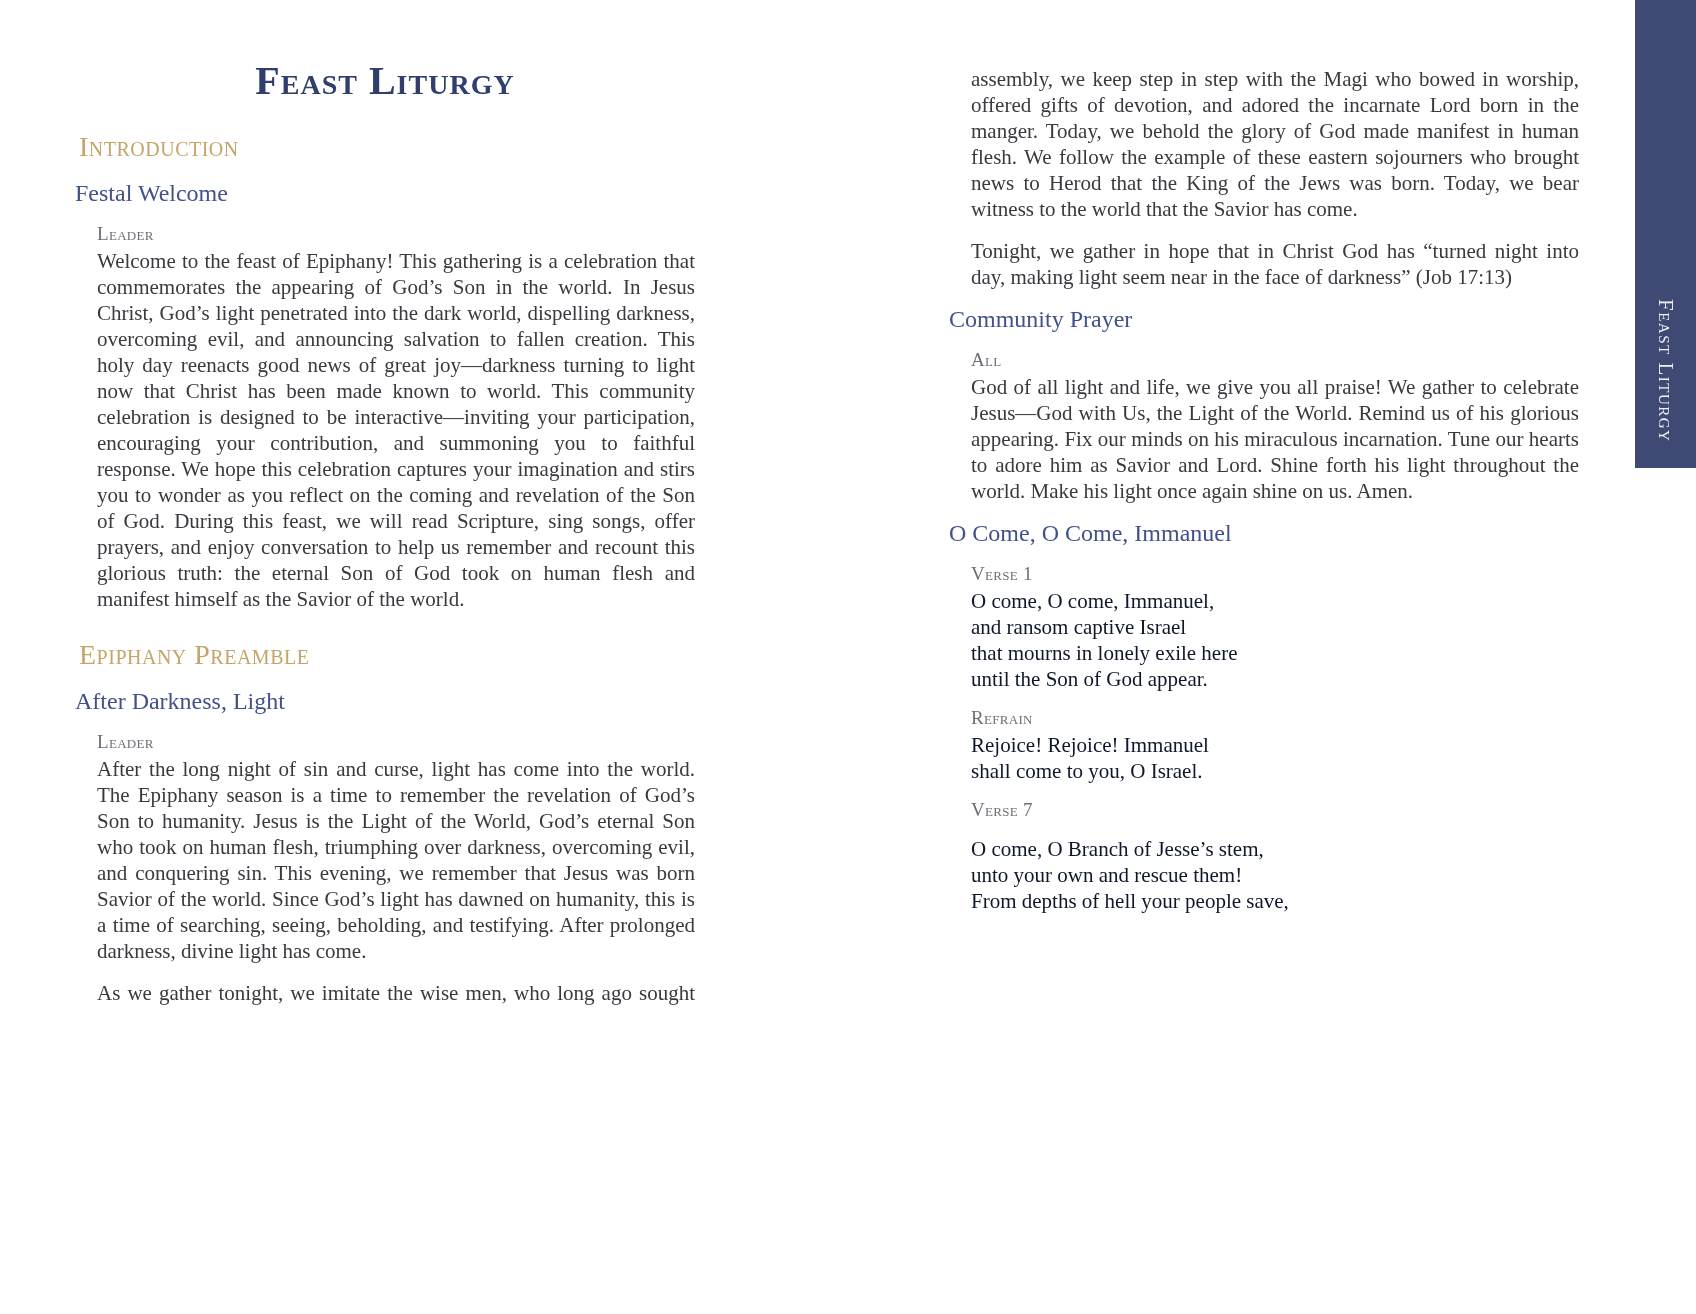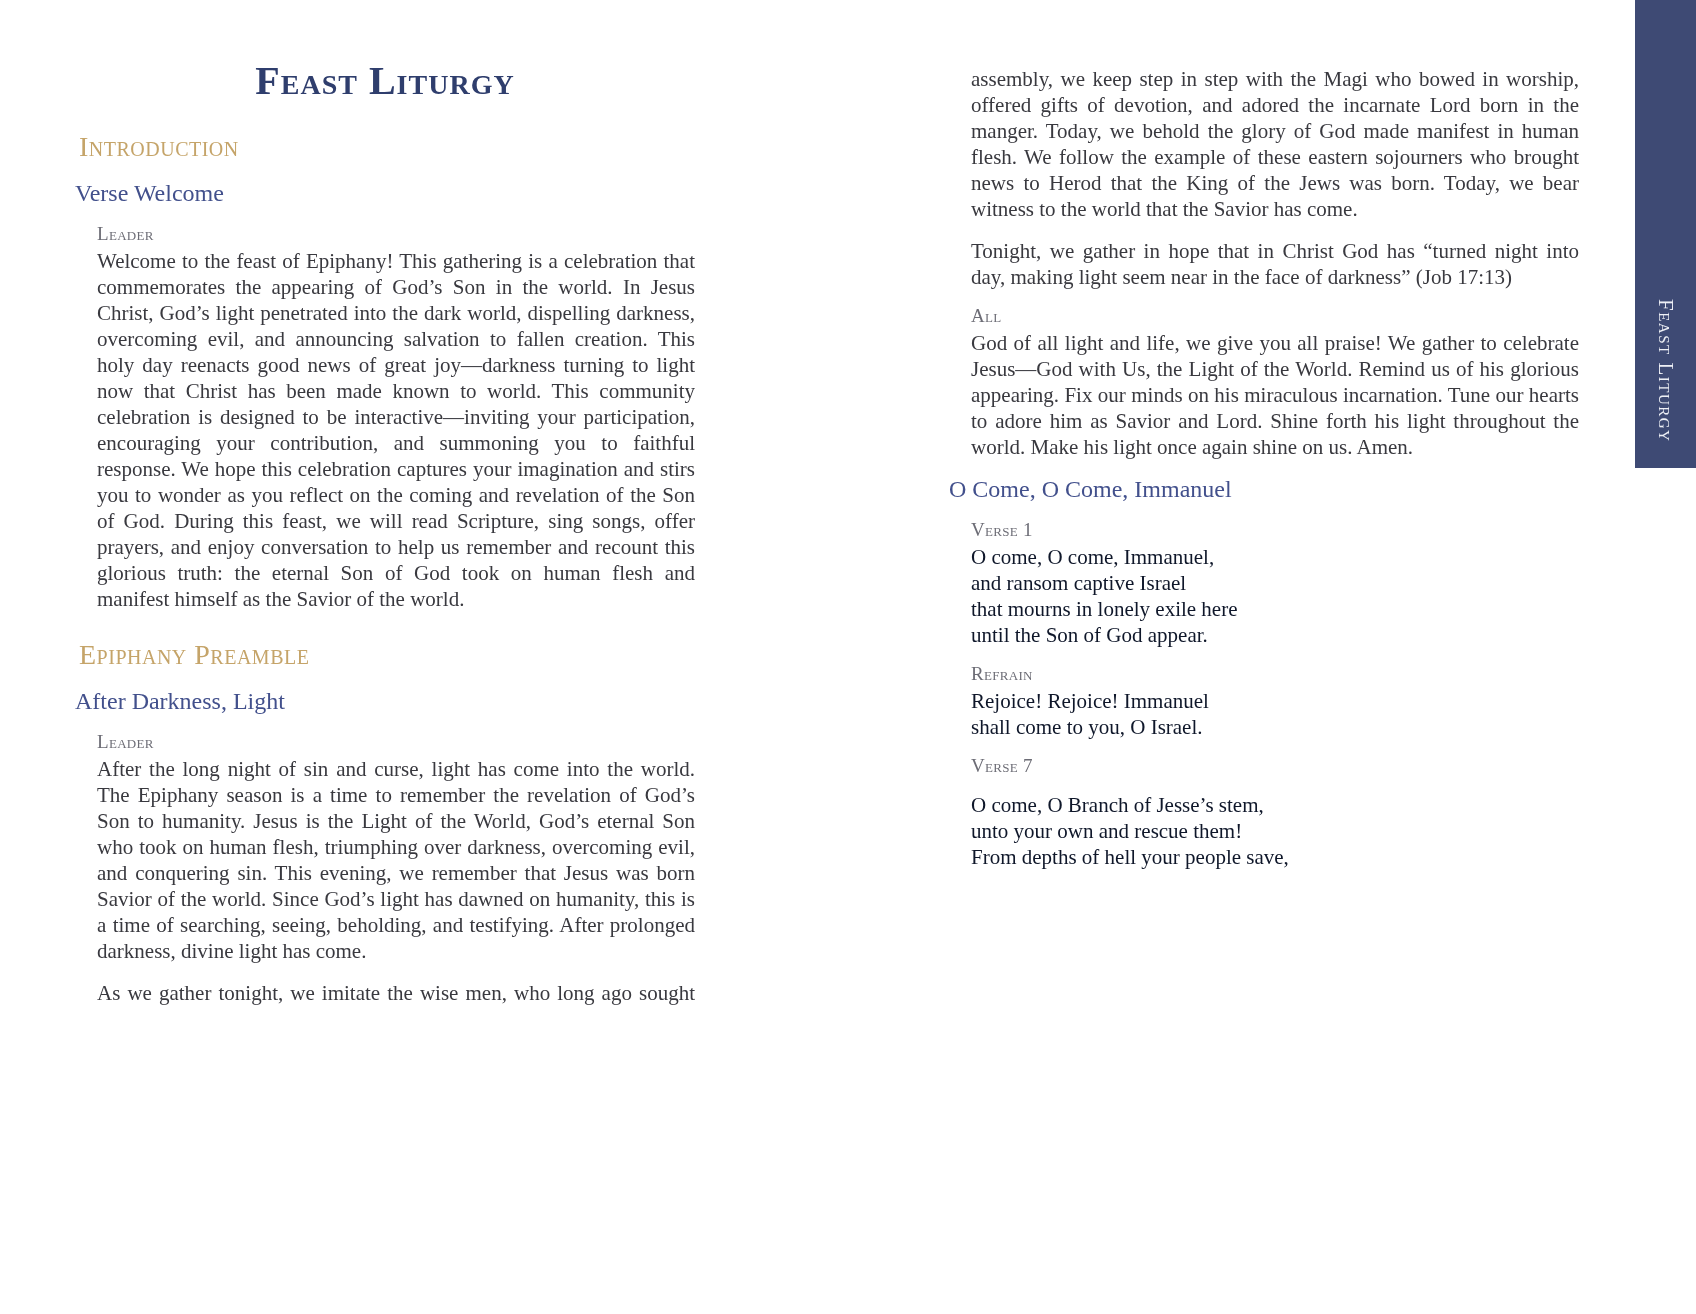--- a/index.html
+++ b/index.html
@@ -62,21 +62,21 @@
 </style>
 </head>
 <body>
 
 <div class="canvas">
 
   <div class="col col-left">
     <h1 class="page-title">Feast Liturgy</h1>
 
     <h2 class="h2">Introduction</h2>
-    <h3 class="h3">Verse Welcome</h3>
+    <h3 class="h3">Festal Welcome</h3>
 
     <div class="speech">
       <div class="speaker-label">Leader</div>
       <p class="body-text">Welcome to the feast of Epiphany! This gathering is a celebration that commemorates the appearing of God’s Son in the world. In Jesus Christ, God’s light penetrated into the dark world, dispelling darkness, overcoming evil, and announcing salvation to fallen creation. This holy day reenacts good news of great joy—darkness turning to light now that Christ has been made known to world. This community celebration is designed to be interactive—inviting your participation, encouraging your contribution, and summoning you to faithful response. We hope this celebration captures your imagination and stirs you to wonder as you reflect on the coming and revelation of the Son of God. During this feast, we will read Scripture, sing songs, offer prayers, and enjoy conversation to help us remember and recount this glorious truth: the eternal Son of God took on human flesh and manifest himself as the Savior of the world.</p>
     </div>
 
     <h2 class="h2">Epiphany Preamble</h2>
     <h3 class="h3">After Darkness, Light</h3>
 
     <div class="speech">
@@ -85,20 +85,21 @@
       <p class="body-text para-gap continues">As we gather tonight, we imitate the wise men, who long ago sought for the baby born in Bethlehem. Today, we search for the one and only Christ. We heed these noble travelers as our guides, who journeyed afar by the light of the celestial star. Today, we learn again to see by the light of God’s own Son. During this</p>
     </div>
   </div>
 
   <div class="col col-right">
     <div class="speech" style="margin-top:0;">
       <p class="body-text first-gap">assembly, we keep step in step with the Magi who bowed in worship, offered gifts of devotion, and adored the incarnate Lord born in the manger. Today, we behold the glory of God made manifest in human flesh. We follow the example of these eastern sojourners who brought news to Herod that the King of the Jews was born. Today, we bear witness to the world that the Savior has come.</p>
       <p class="body-text para-gap">Tonight, we gather in hope that in Christ God has “turned night into day, making light seem near in the face of darkness” (Job 17:13)</p>
     </div>
 
+    <h3 class="h3">Community Prayer</h3>
     <div class="speech">
       <div class="speaker-label">All</div>
       <p class="body-text">God of all light and life, we give you all praise! We gather to celebrate Jesus—God with Us, the Light of the World. Remind us of his glorious appearing. Fix our minds on his miraculous incarnation. Tune our hearts to adore him as Savior and Lord. Shine forth his light throughout the world. Make his light once again shine on us. Amen.</p>
     </div>
 
     <h3 class="h3">O Come, O Come, Immanuel</h3>
 
     <div class="speech">
       <div class="speaker-label">Verse 1</div>
       <p class="verse">O come, O come, Immanuel,

